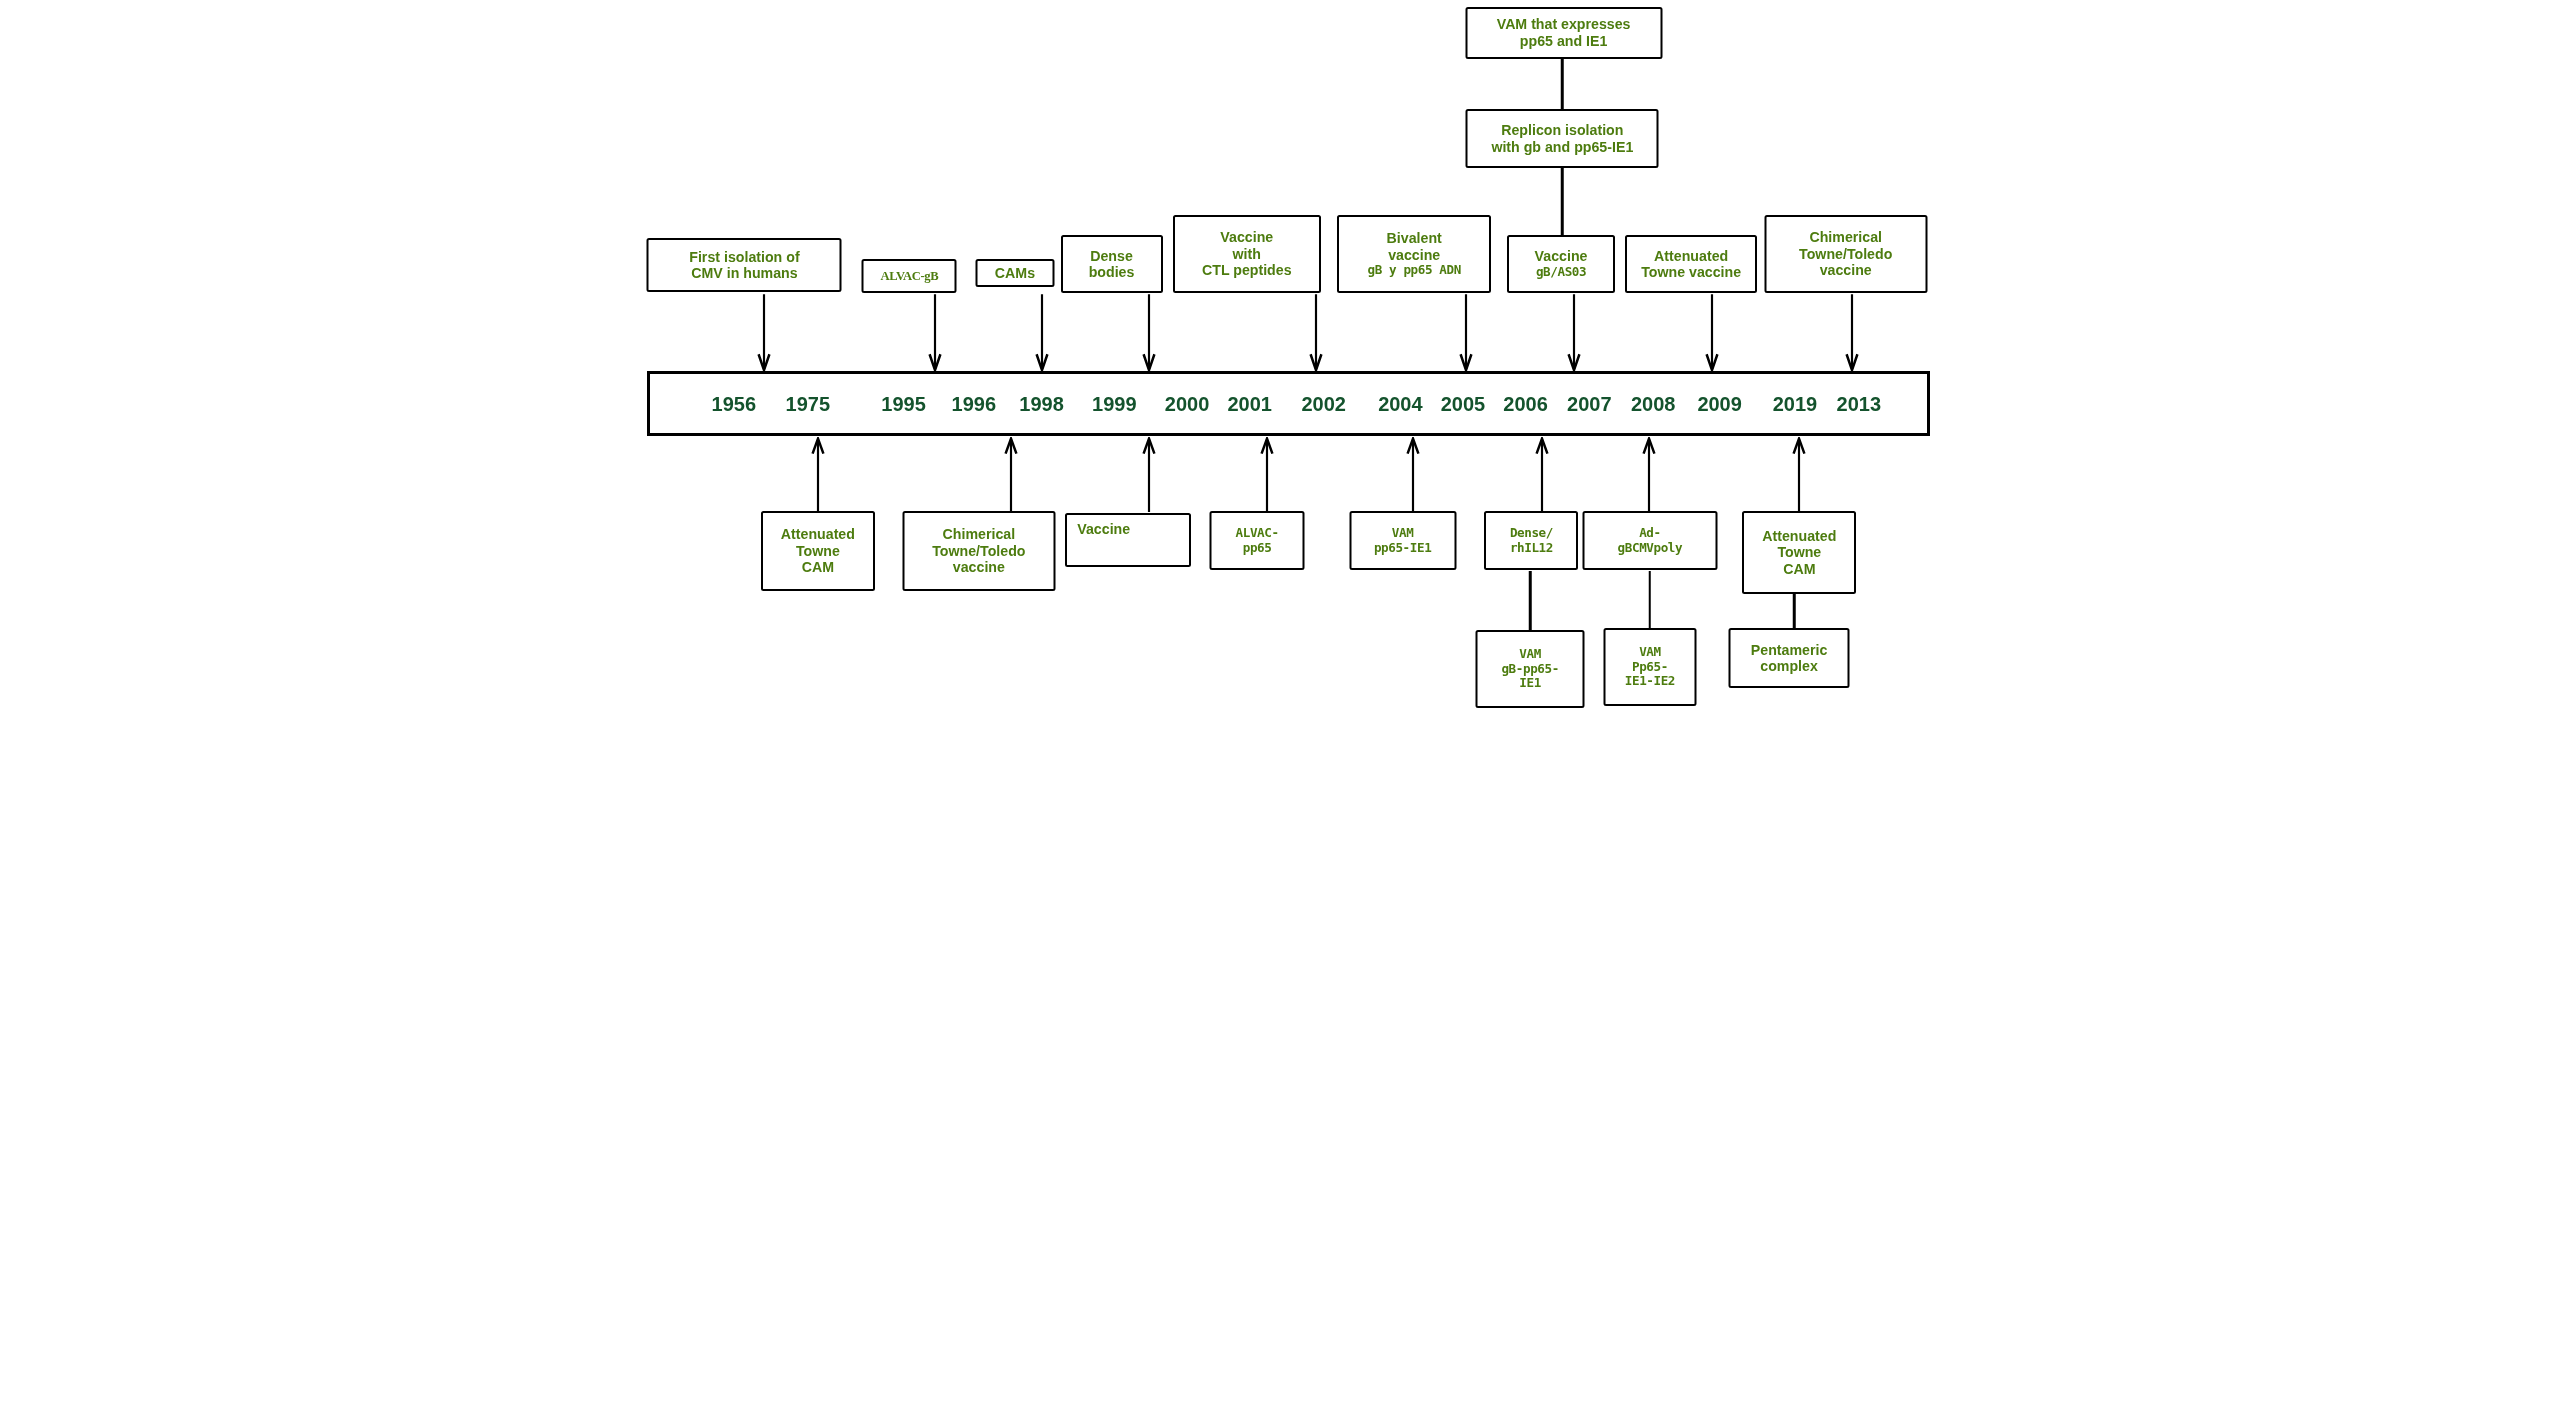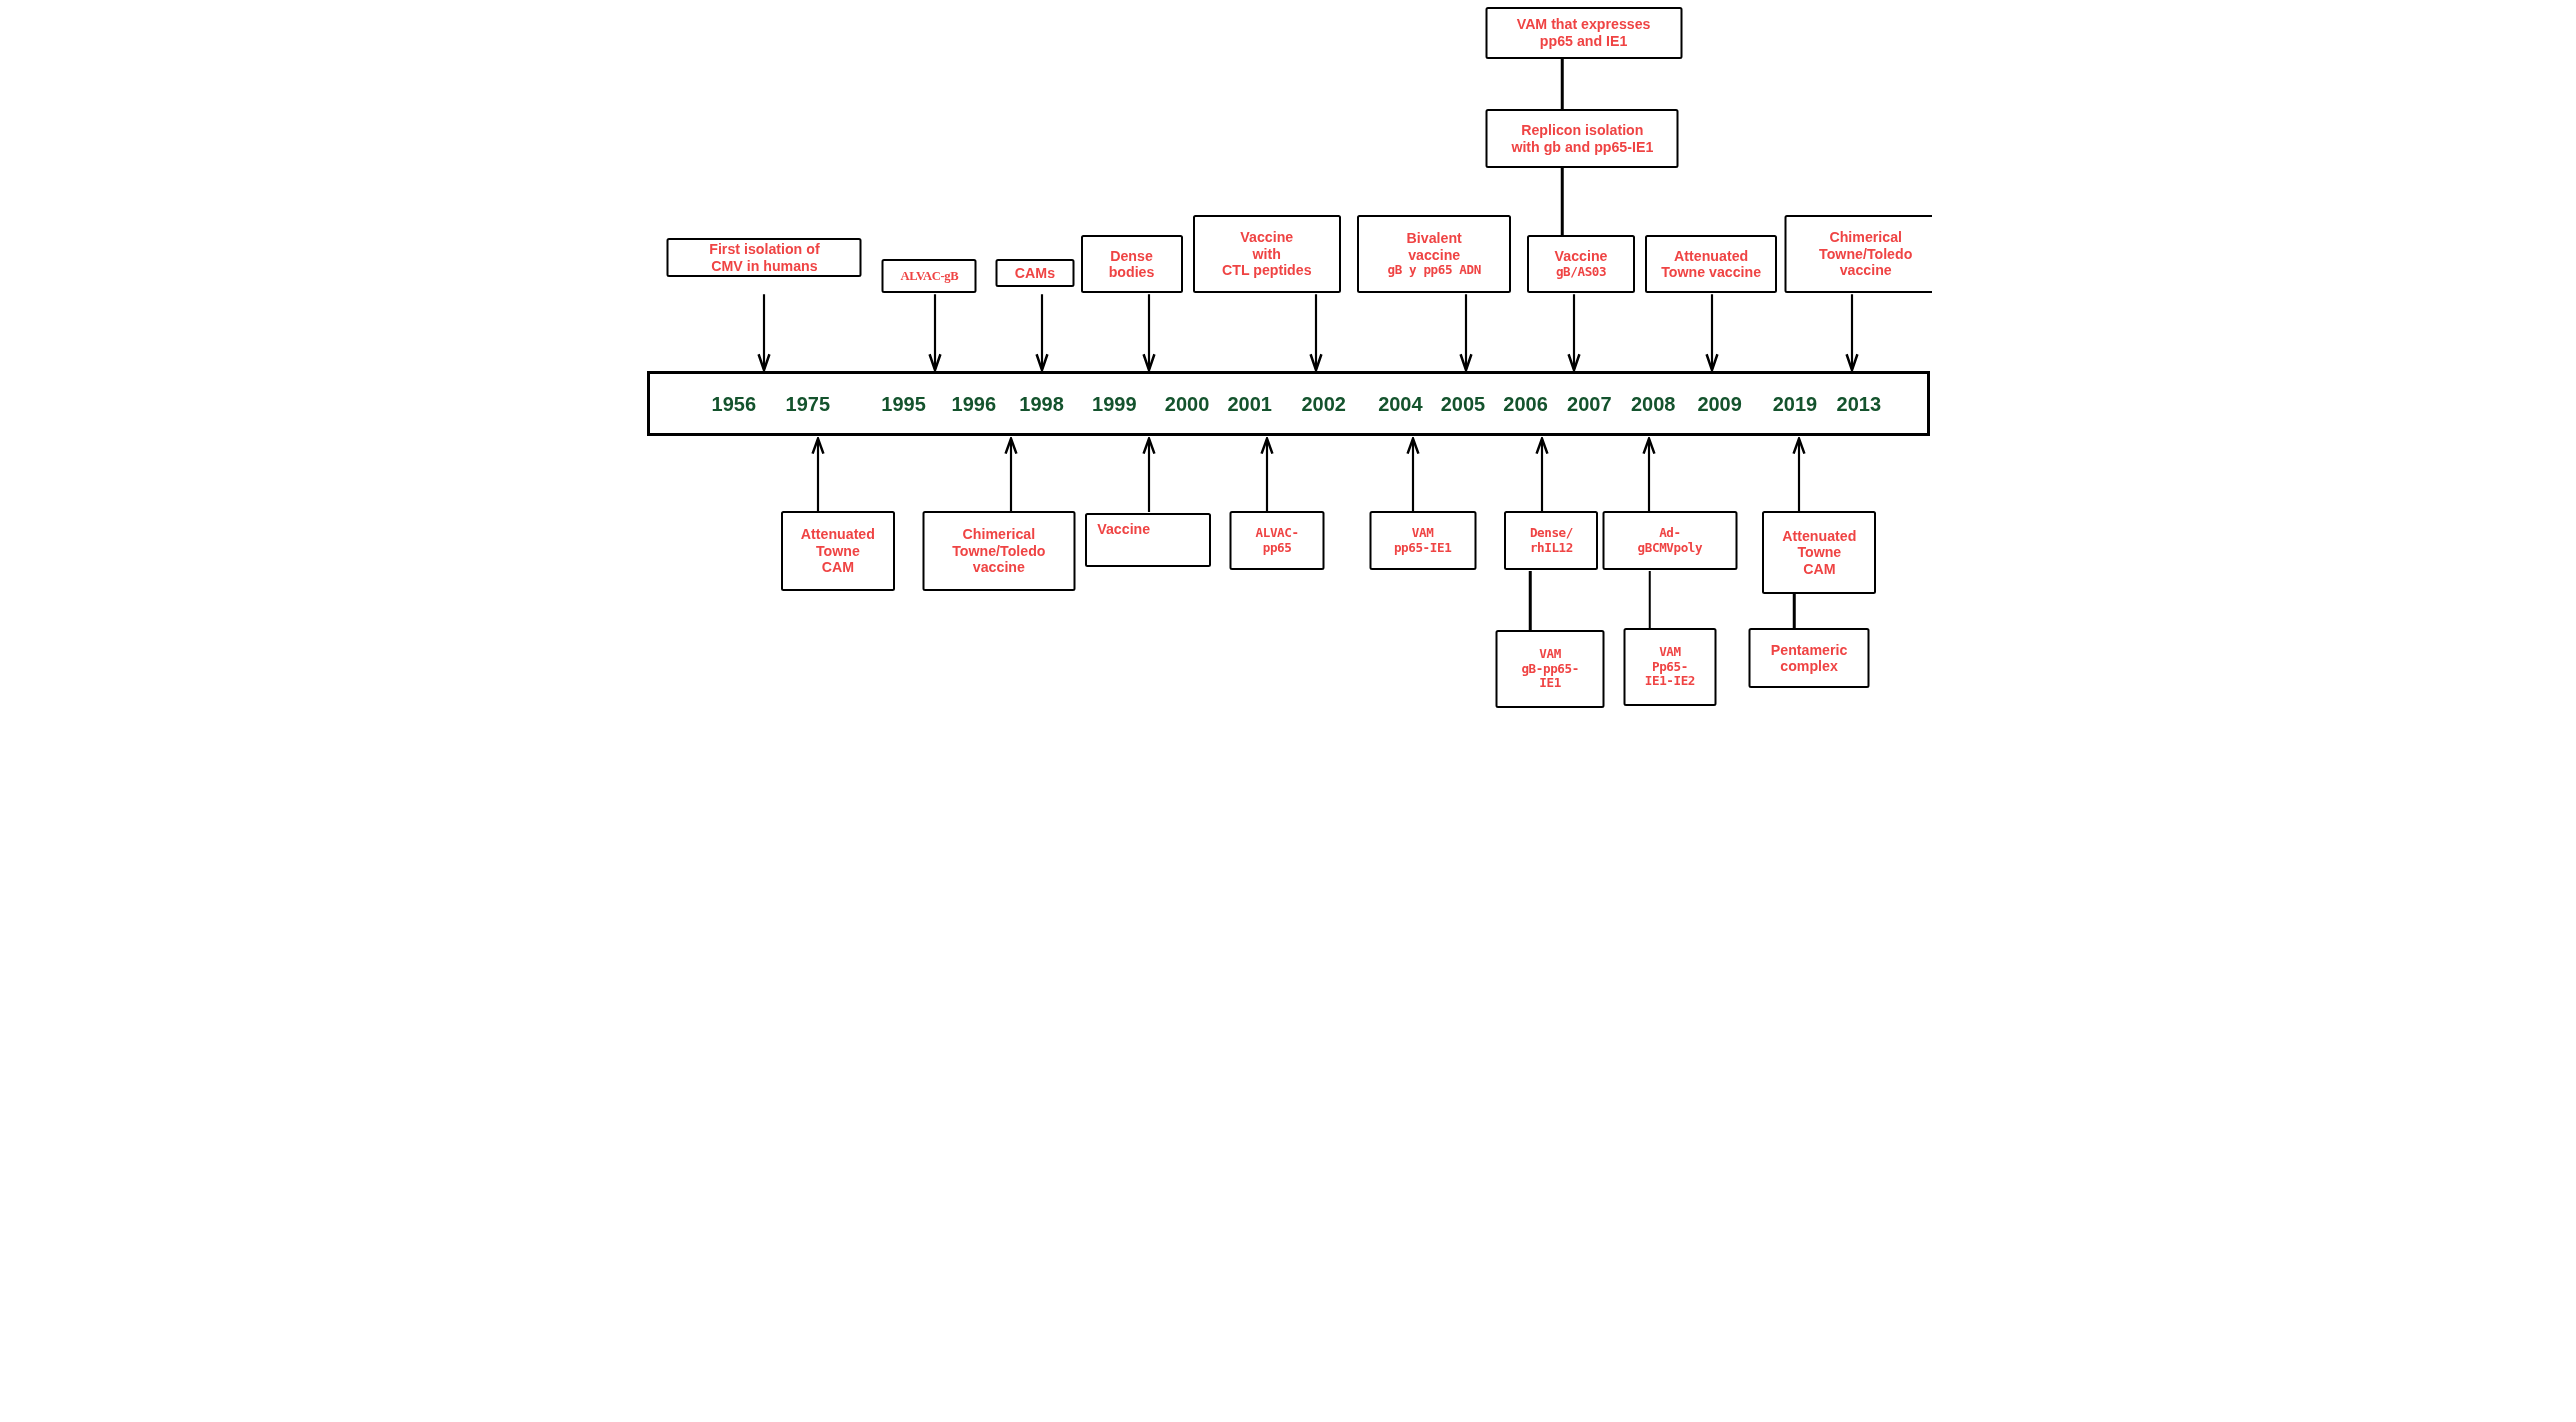--- a/index.html
+++ b/index.html
@@ -20,23 +20,22 @@
     background:#fff;
     display:flex;
     flex-direction:column;
     align-items:center;
     justify-content:center;
     text-align:center;
     white-space:pre-line;
     font-weight:bold;
     font-size:14.2px;
     line-height:1.16;
-    color:#ef4444;
+    color:#4d7c0f;
     padding:1.7px 3.4px;
-    margin-left:20px;
   }
   .mono{font-family:"DejaVu Sans Mono", monospace;font-size:12.6px;letter-spacing:-0.4px;}
   .box .mono{white-space:pre-line;}
   .align-tl{align-items:flex-start;justify-content:flex-start;text-align:left;padding:5.9px 0 0 10px;}
   .bar{
     position:absolute;
     left:2.5px;right:2.5px;top:371px;height:65px;
     box-sizing:border-box;
     border:3.4px solid #000;
     background:#fff;
@@ -62,21 +61,21 @@
 
 <div class="stage">
 
   <div class="box" style="left:71.4%;top:6.7px;width:197px;height:52px;">VAM that expresses
 pp65 and IE1</div>
   <div class="connector" style="left:71.3%;top:59px;height:50px;"></div>
   <div class="box" style="left:71.3%;top:109px;width:193px;height:59px;">Replicon isolation
 with gb and pp65-IE1</div>
   <div class="connector" style="left:71.3%;top:168px;height:68px;"></div>
 
-  <div class="box" style="left:7.8%;top:238px;width:195px;height:39px;">First isolation of
+  <div class="box" style="left:7.8%;top:238px;width:195px;height:54px;">First isolation of
 CMV in humans</div>
   <div class="box mono" style="left:20.6%;top:259px;width:95px;height:34px;font-family:Liberation Serif, serif;">ALVAC-gB</div>
   <div class="box" style="left:28.8%;top:259px;width:79px;height:28px;">CAMs</div>
   <div class="box" style="left:36.3%;top:235px;width:102px;height:58px;">Dense
 bodies</div>
   <div class="box" style="left:46.8%;top:215px;width:148px;height:78px;">Vaccine
 with
 CTL peptides</div>
   <div class="box" style="left:59.8%;top:215px;width:154px;height:78px;">
     <span>Bivalent

